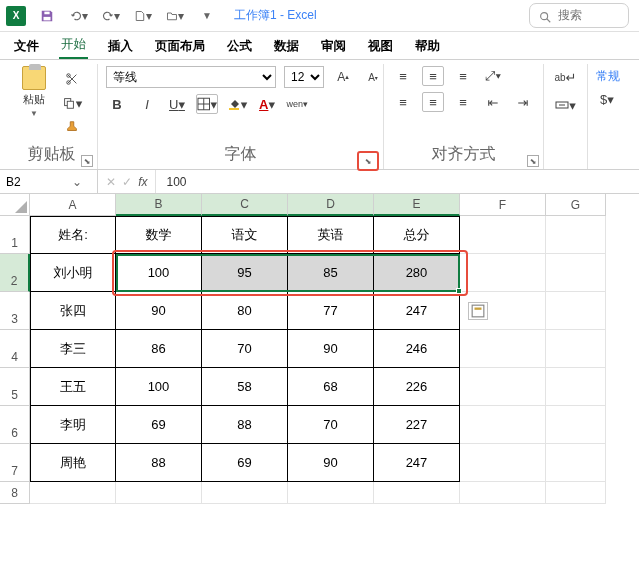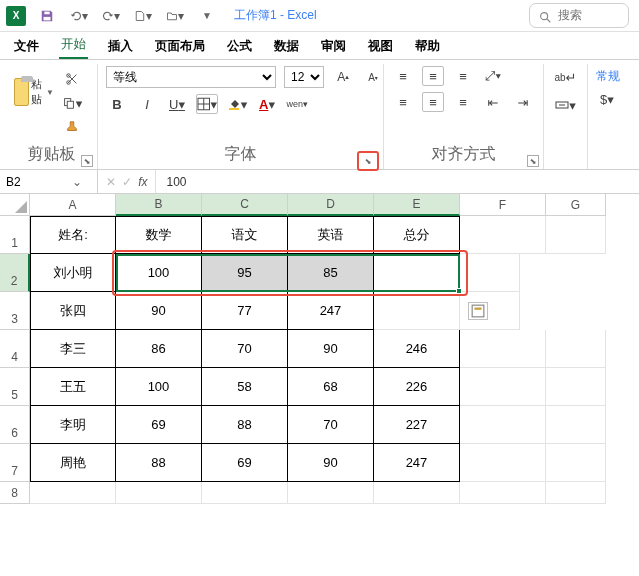--- a/index.html
+++ b/index.html
@@ -22,21 +22,21 @@
 
 .ribbon { height: 110px; background:#fff; border-bottom: 1px solid #d0d0d0; display:flex; padding: 4px 0 0 6px; }
 .rgroup { display:flex; flex-direction:column; border-right:1px solid #e0e0e0; padding: 2px 8px 0; position:relative; }
 .rgroup-label { font-size:16px; color:#666; text-align:center; padding: 2px 0 4px; }
 .rgroup-body { flex:1; display:flex; align-items:flex-start; gap:4px; }
 .col { display:flex; flex-direction:column; gap:2px; }
 .row { display:flex; gap:8px; align-items:center; }
 .ribbtn { width:28px; height:22px; display:flex; align-items:center; justify-content:center; color:#444; border-radius:2px; cursor:pointer; font-size:13px; }
 .ribbtn.sm { width:22px; height:20px; }
 .ribbtn.boxed { border:1px solid #bdbdbd; }
-.paste-big { width:40px; height:52px; display:flex; align-items:center; justify-content:center; gap:2px; font-size:11px; color:#333; }
+.paste-big { width:40px; height:52px; display:flex; flex-direction:column; align-items:center; justify-content:center; gap:2px; font-size:11px; color:#333; }
 .clip-icon { width:24px; height:28px; background:#f8d775; border:1px solid #c9a23c; border-radius:2px; position:relative; }
 .clip-icon::before { content:""; position:absolute; top:-3px; left:6px; width:12px; height:6px; background:#bfbfbf; border-radius:2px 2px 0 0; }
 .font-select { height:22px; border:1px solid #bdbdbd; font-size:12px; padding: 0 2px; background:#fff; }
 .font-select.name { width:170px; }
 .font-select.size { width:40px; }
 .launcher { position:absolute; bottom:2px; right:4px; width:12px; height:12px; border:1px solid #aaa; font-size:8px; display:flex; align-items:center; justify-content:center; color:#666; cursor:pointer; }
 .launcher.highlight-red { border:2px solid #e74c3c; border-radius:3px; width:22px; height:20px; bottom:-2px;}
 
 
 .fbar { height: 24px; border-bottom:1px solid #d0d0d0; display:flex; align-items:stretch; }
@@ -262,28 +262,30 @@
       <div class="cell"></div>
       <div class="cell" style="width:60px"></div>
     </div>
 
     <div class="gr">
       <div class="rh sel">2</div>
       <div class="cell tborder left">刘小明</div>
       <div class="cell tborder">100</div>
       <div class="cell tborder sel-shade">95</div>
       <div class="cell tborder sel-shade">85</div>
+      <div class="cell tborder sel-shade">280</div>
       <div class="cell"></div>
       <div class="cell" style="width:60px"></div>
     </div>
 
     <div class="gr">
       <div class="rh">3</div>
       <div class="cell tborder left">张四</div>
       <div class="cell tborder">90</div>
+      <div class="cell tborder">80</div>
       <div class="cell tborder">77</div>
       <div class="cell tborder">247</div>
       <div class="cell"></div>
       <div class="cell" style="width:60px"></div>
     </div>
 
     <div class="gr">
       <div class="rh">4</div>
       <div class="cell tborder left">李三</div>
       <div class="cell tborder">86</div>

